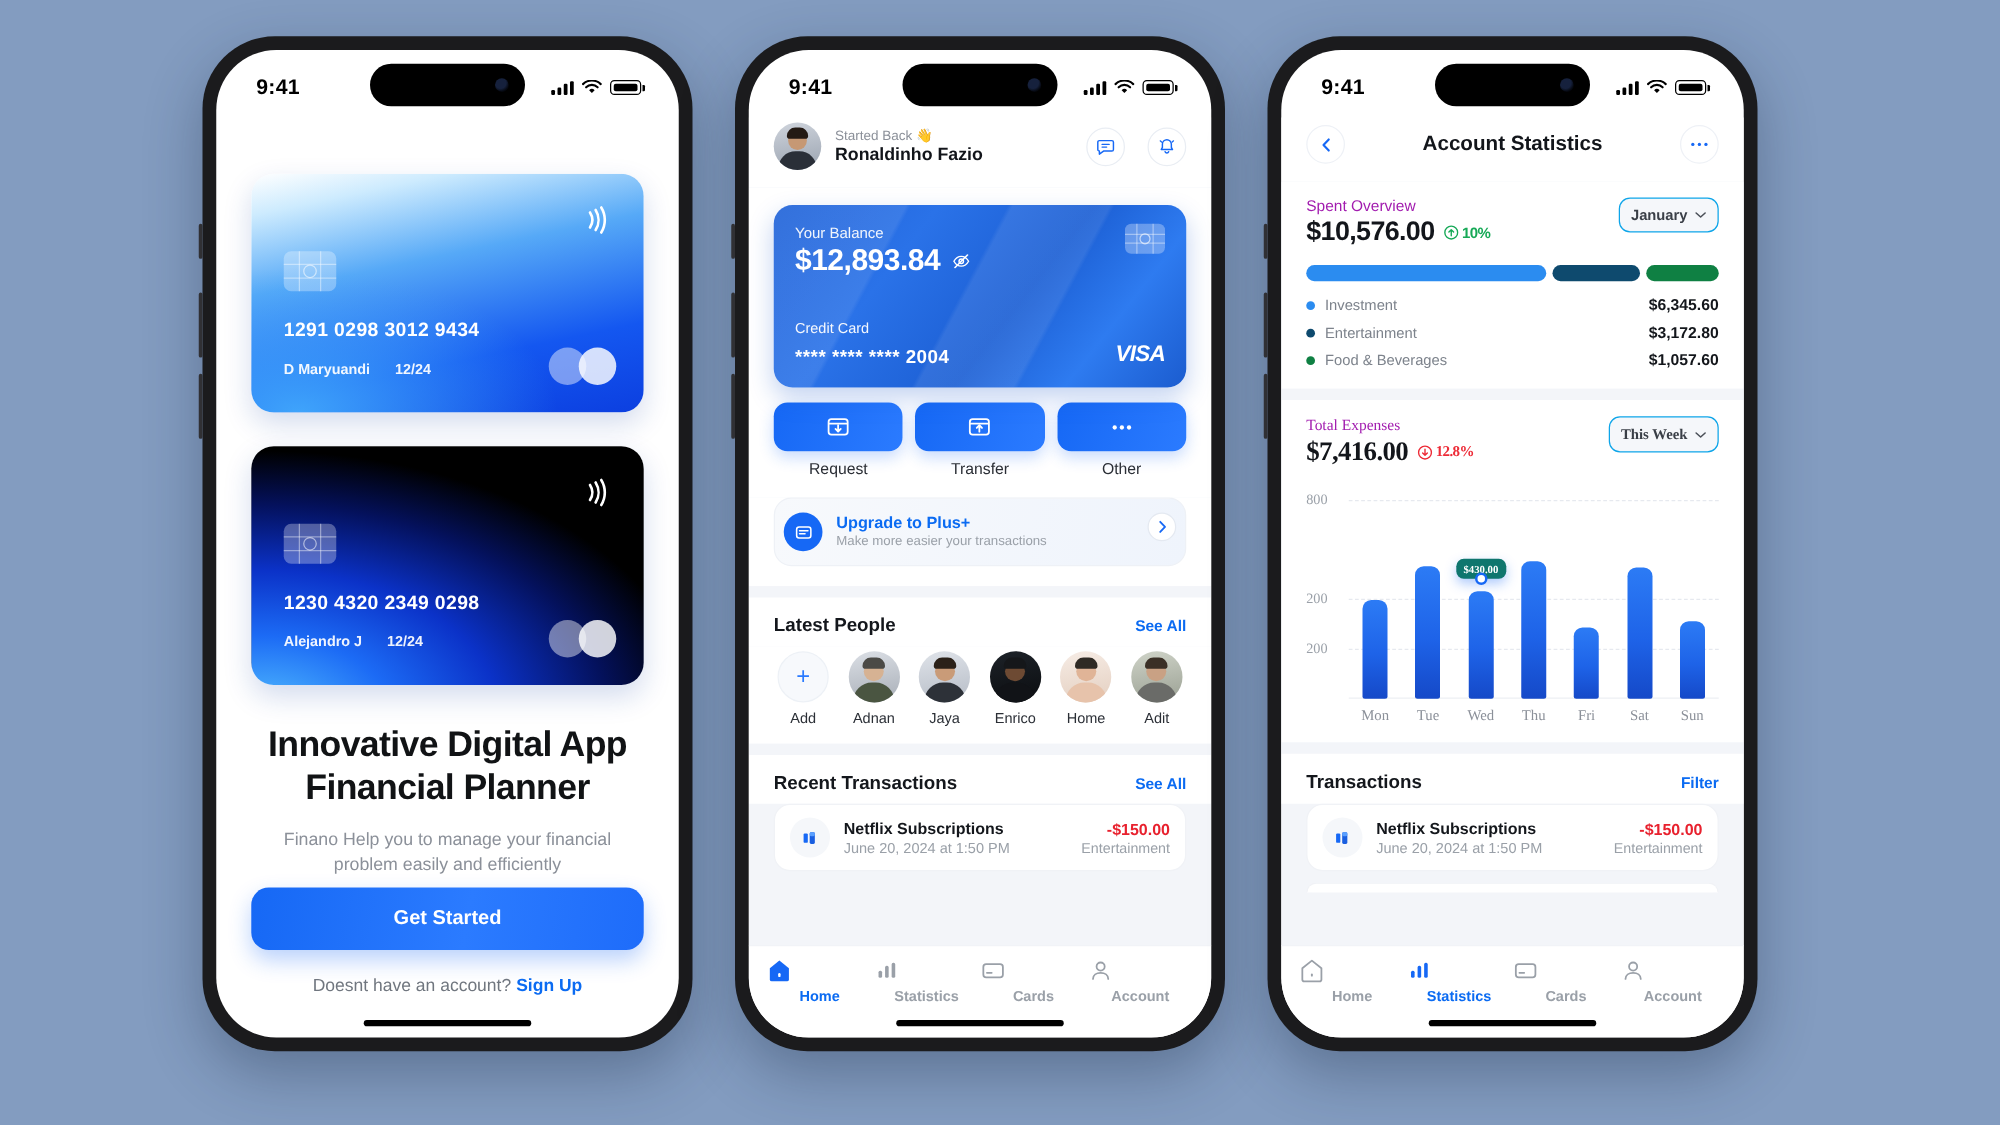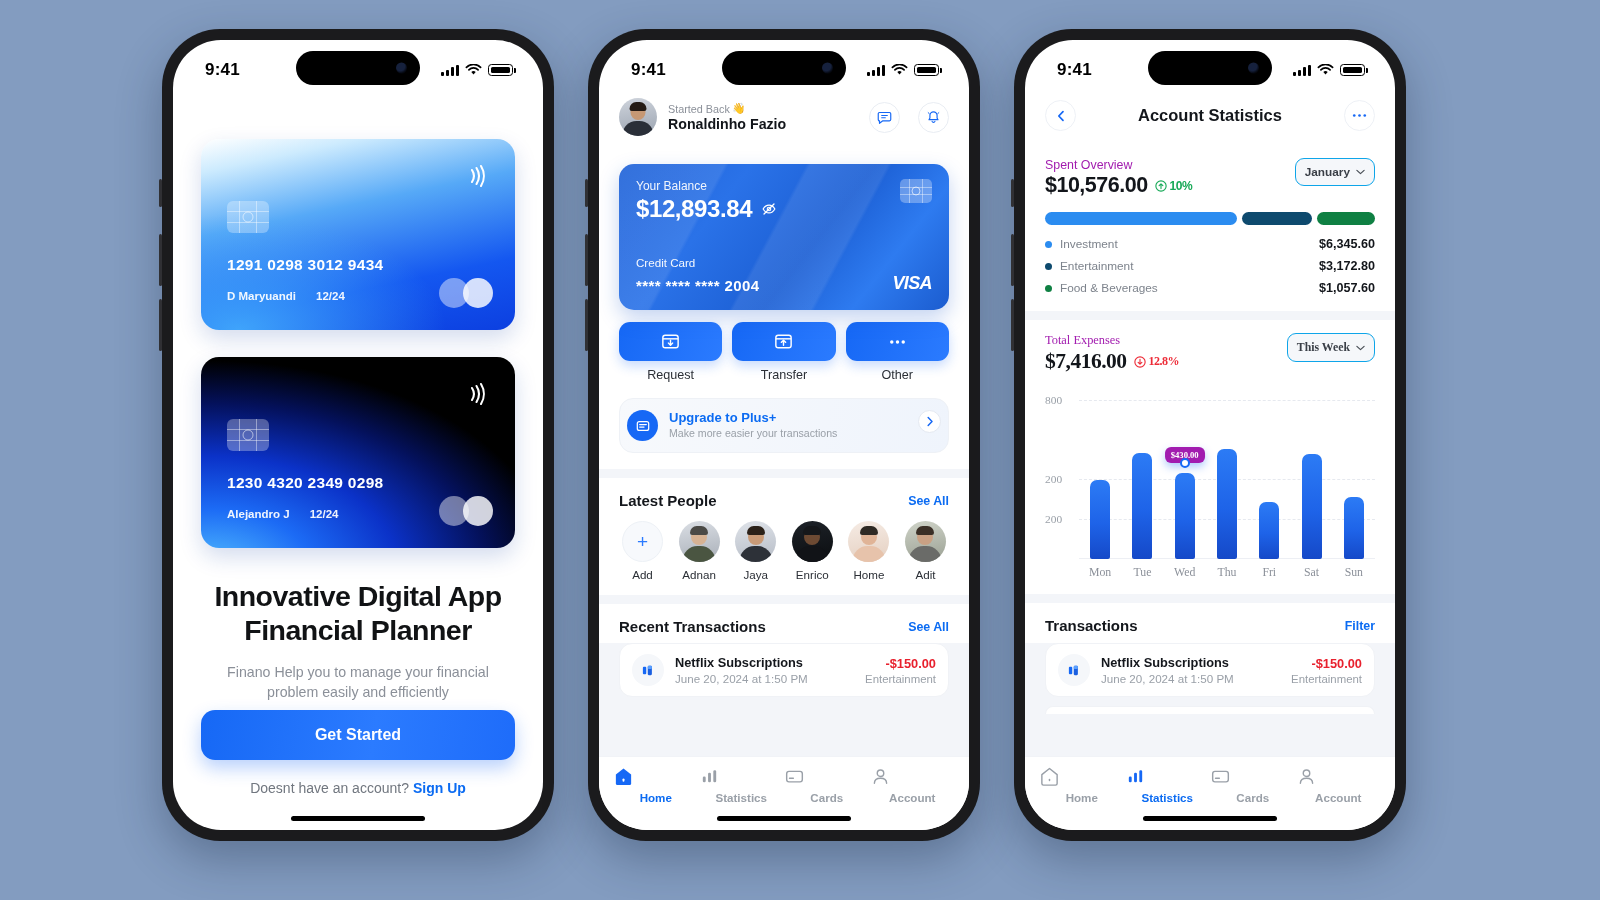--- a/index.html
+++ b/index.html
@@ -236,21 +236,21 @@
   .ylab{position:absolute;left:0;font-size:11.4px;color:#9aa0a8;transform:translateY(-50%);}
   .gline{position:absolute;left:34px;right:0;border-top:1px dashed #E6E9EF;}
   .axis{position:absolute;left:34px;right:0;bottom:0;border-top:1px solid #EDEFF4;}
   .plot{position:absolute;left:34px;right:0;top:0;bottom:0;display:flex;align-items:flex-end;justify-content:space-between;}
   .bcol{flex:1;display:flex;justify-content:center;align-items:flex-end;height:100%;position:relative;}
   .bar{width:20px;border-radius:7px 7px 2px 2px;
        background:linear-gradient(180deg,#2C7BF5 0%,#1E63E8 55%,#1549C8 100%);cursor:pointer;}
   .xlabs{display:flex;justify-content:space-between;padding-left:34px;margin-top:6px;}
   .xlab{flex:1;text-align:center;font-size:11.8px;color:#8b9099;}
   .tip{
-    position:absolute;background:#a21caf;color:#fff;font-size:8.6px;font-weight:700;
+    position:absolute;background:#0f766e;color:#fff;font-size:8.6px;font-weight:700;
     border-radius:6px;padding:3px 6px;white-space:nowrap;transform:translateX(-50%);left:50%;
     box-shadow:0 4px 9px rgba(22,104,245,.35);
   }
   .tip::after{content:"";position:absolute;left:50%;bottom:-4px;transform:translateX(-50%);
     border-left:5px solid transparent;border-right:5px solid transparent;border-top:5px solid #1668F5;}
   .knob{position:absolute;left:50%;transform:translate(-50%,-50%);width:10px;height:10px;border-radius:50%;
         background:#fff;border:2.4px solid #1668F5;}
   .txn-head{display:flex;align-items:center;justify-content:space-between;padding:14px 20px 9px;background:#fff;}
   .filter{font-size:12.4px;font-weight:600;color:#0B6BF2;cursor:pointer;}
   .txn-peek{height:8px;margin:0 20px;border-radius:13px 13px 0 0;border:1px solid #F0F2F6;border-bottom:none;background:#fff;}

